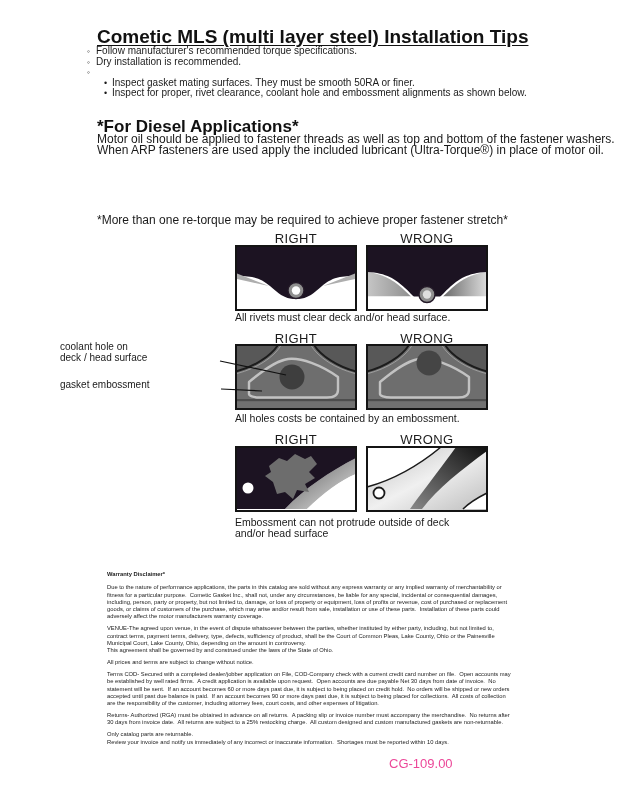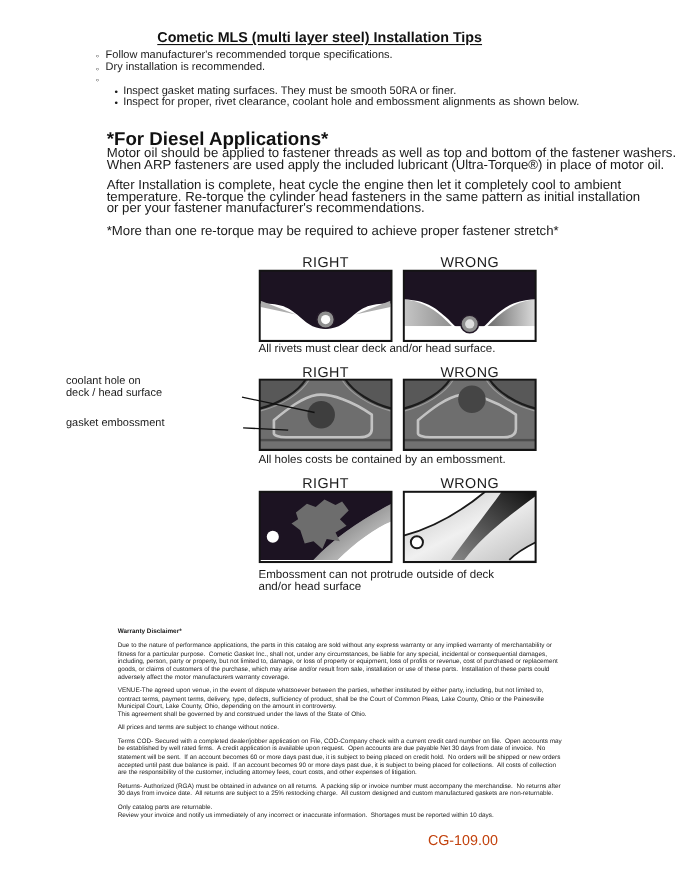--- a/index.html
+++ b/index.html
@@ -3,43 +3,43 @@
 <meta charset="utf-8">
 <style>
   * { margin:0; padding:0; box-sizing:border-box; }
   html,body { background:#ffffff; }
   .page {
     position:relative; width:618px; height:800px; background:#ffffff;
     font-family:"Liberation Sans", sans-serif; color:#1a1a1a; overflow:hidden;
   }
   .abs { position:absolute; }
   .title {
-    top:26px; left:97px; font-size:13px; font-weight:bold; color:#111;
-    text-decoration:underline; text-underline-offset:2px;margin-left:46px;
+    top:26px; left:97px; font-size:19px; font-weight:bold; color:#111;
+    text-decoration:underline; text-underline-offset:2px;
   }
   .bullets { top:46px; left:87px; font-size:10px; line-height:10.6px; }
   .b-row { display:flex; }
   .b-row .mk { width:9px; font-size:8.5px; }
   .sb-row { display:flex; margin-left:17px; }
   .sb-row .mk { width:8px; font-size:9px; }
   .diesel-h { top:117px; left:97px; font-size:17px; font-weight:bold; color:#111; }
   .para { left:97px; font-size:12px; line-height:10.5px; white-space:pre; }
   .p1 { top:134px; }
   .p2 { top:163px; }
-  .p3 { top:205px; }
+  .p3 { top:215px; }
   .dg-label { width:122px; text-align:center; font-size:13px; letter-spacing:.4px; color:#1c1c1c; }
   .dg-l { left:235px; } .dg-r { left:366px; }
   .dg-box-l { left:235px; } .dg-box-r { left:366px; }
   .caption { left:235px; font-size:10.5px; line-height:11px; white-space:pre; }
   .ann { left:60px; width:158px; text-align:left; font-size:10px; line-height:10.5px; }
   .overlay { pointer-events:none; z-index:5; }
   .legal { top:571px; left:107px; width:420px; font-size:5.8px; line-height:7.3px; color:#222; }
   .legal .lh { font-weight:bold; margin-bottom:6px; }
   .legal p { white-space:pre; margin-bottom:4.6px; }
-  .code { top:756px; left:389px; font-size:13px; color:#c2410c; }
+  .code { top:756px; left:389px; font-size:13px; color:#ec4899; }
   svg { display:block; }
 </style>
 </head>
 <body>
 
 <div class="page">
 
   <div class="abs title">Cometic MLS (multi layer steel) Installation Tips</div>
 
   <div class="abs bullets">
@@ -60,23 +60,20 @@
     </div>
     <div class="sb-row">
       <span class="mk">•</span>
       <span>Inspect for proper, rivet clearance, coolant hole and embossment alignments as shown below.</span>
     </div>
   </div>
 
   <div class="abs diesel-h">*For Diesel Applications*</div>
   <div class="abs para p1">Motor oil should be applied to fastener threads as well as top and bottom of the fastener washers.
 When ARP fasteners are used apply the included lubricant (Ultra-Torque®) in place of motor oil.</div>
-  <div class="abs para p2">After Installation is complete, heat cycle the engine then let it completely cool to ambient
-temperature. Re-torque the cylinder head fasteners in the same pattern as initial installation
-or per your fastener manufacturer's recommendations.</div>
   <div class="abs para p3">*More than one re-torque may be required to achieve proper fastener stretch*</div>
 
   <div class="abs dg-label dg-l" style="top:231px">RIGHT</div>
   <div class="abs dg-label dg-r" style="top:231px">WRONG</div>
 
   <svg class="abs dg-box-l" style="top:245px" width="122" height="66" viewBox="0 0 122 66">
     <rect x="1" y="1" width="120" height="64" fill="#ffffff"></rect>
     <path d="M1,1 H121 V31 C103,31 97,33 87,41 C79,47.5 74,54 61,54 C48,54 43,47.5 35,41 C25,33 19,31 1,31 Z" fill="#1c1322"></path>
     <path d="M2,28.5 L34,41 L2,34 Z" fill="#aeaeae"></path>
     <path d="M120,28.5 L88,41 L120,34 Z" fill="#aeaeae"></path>

